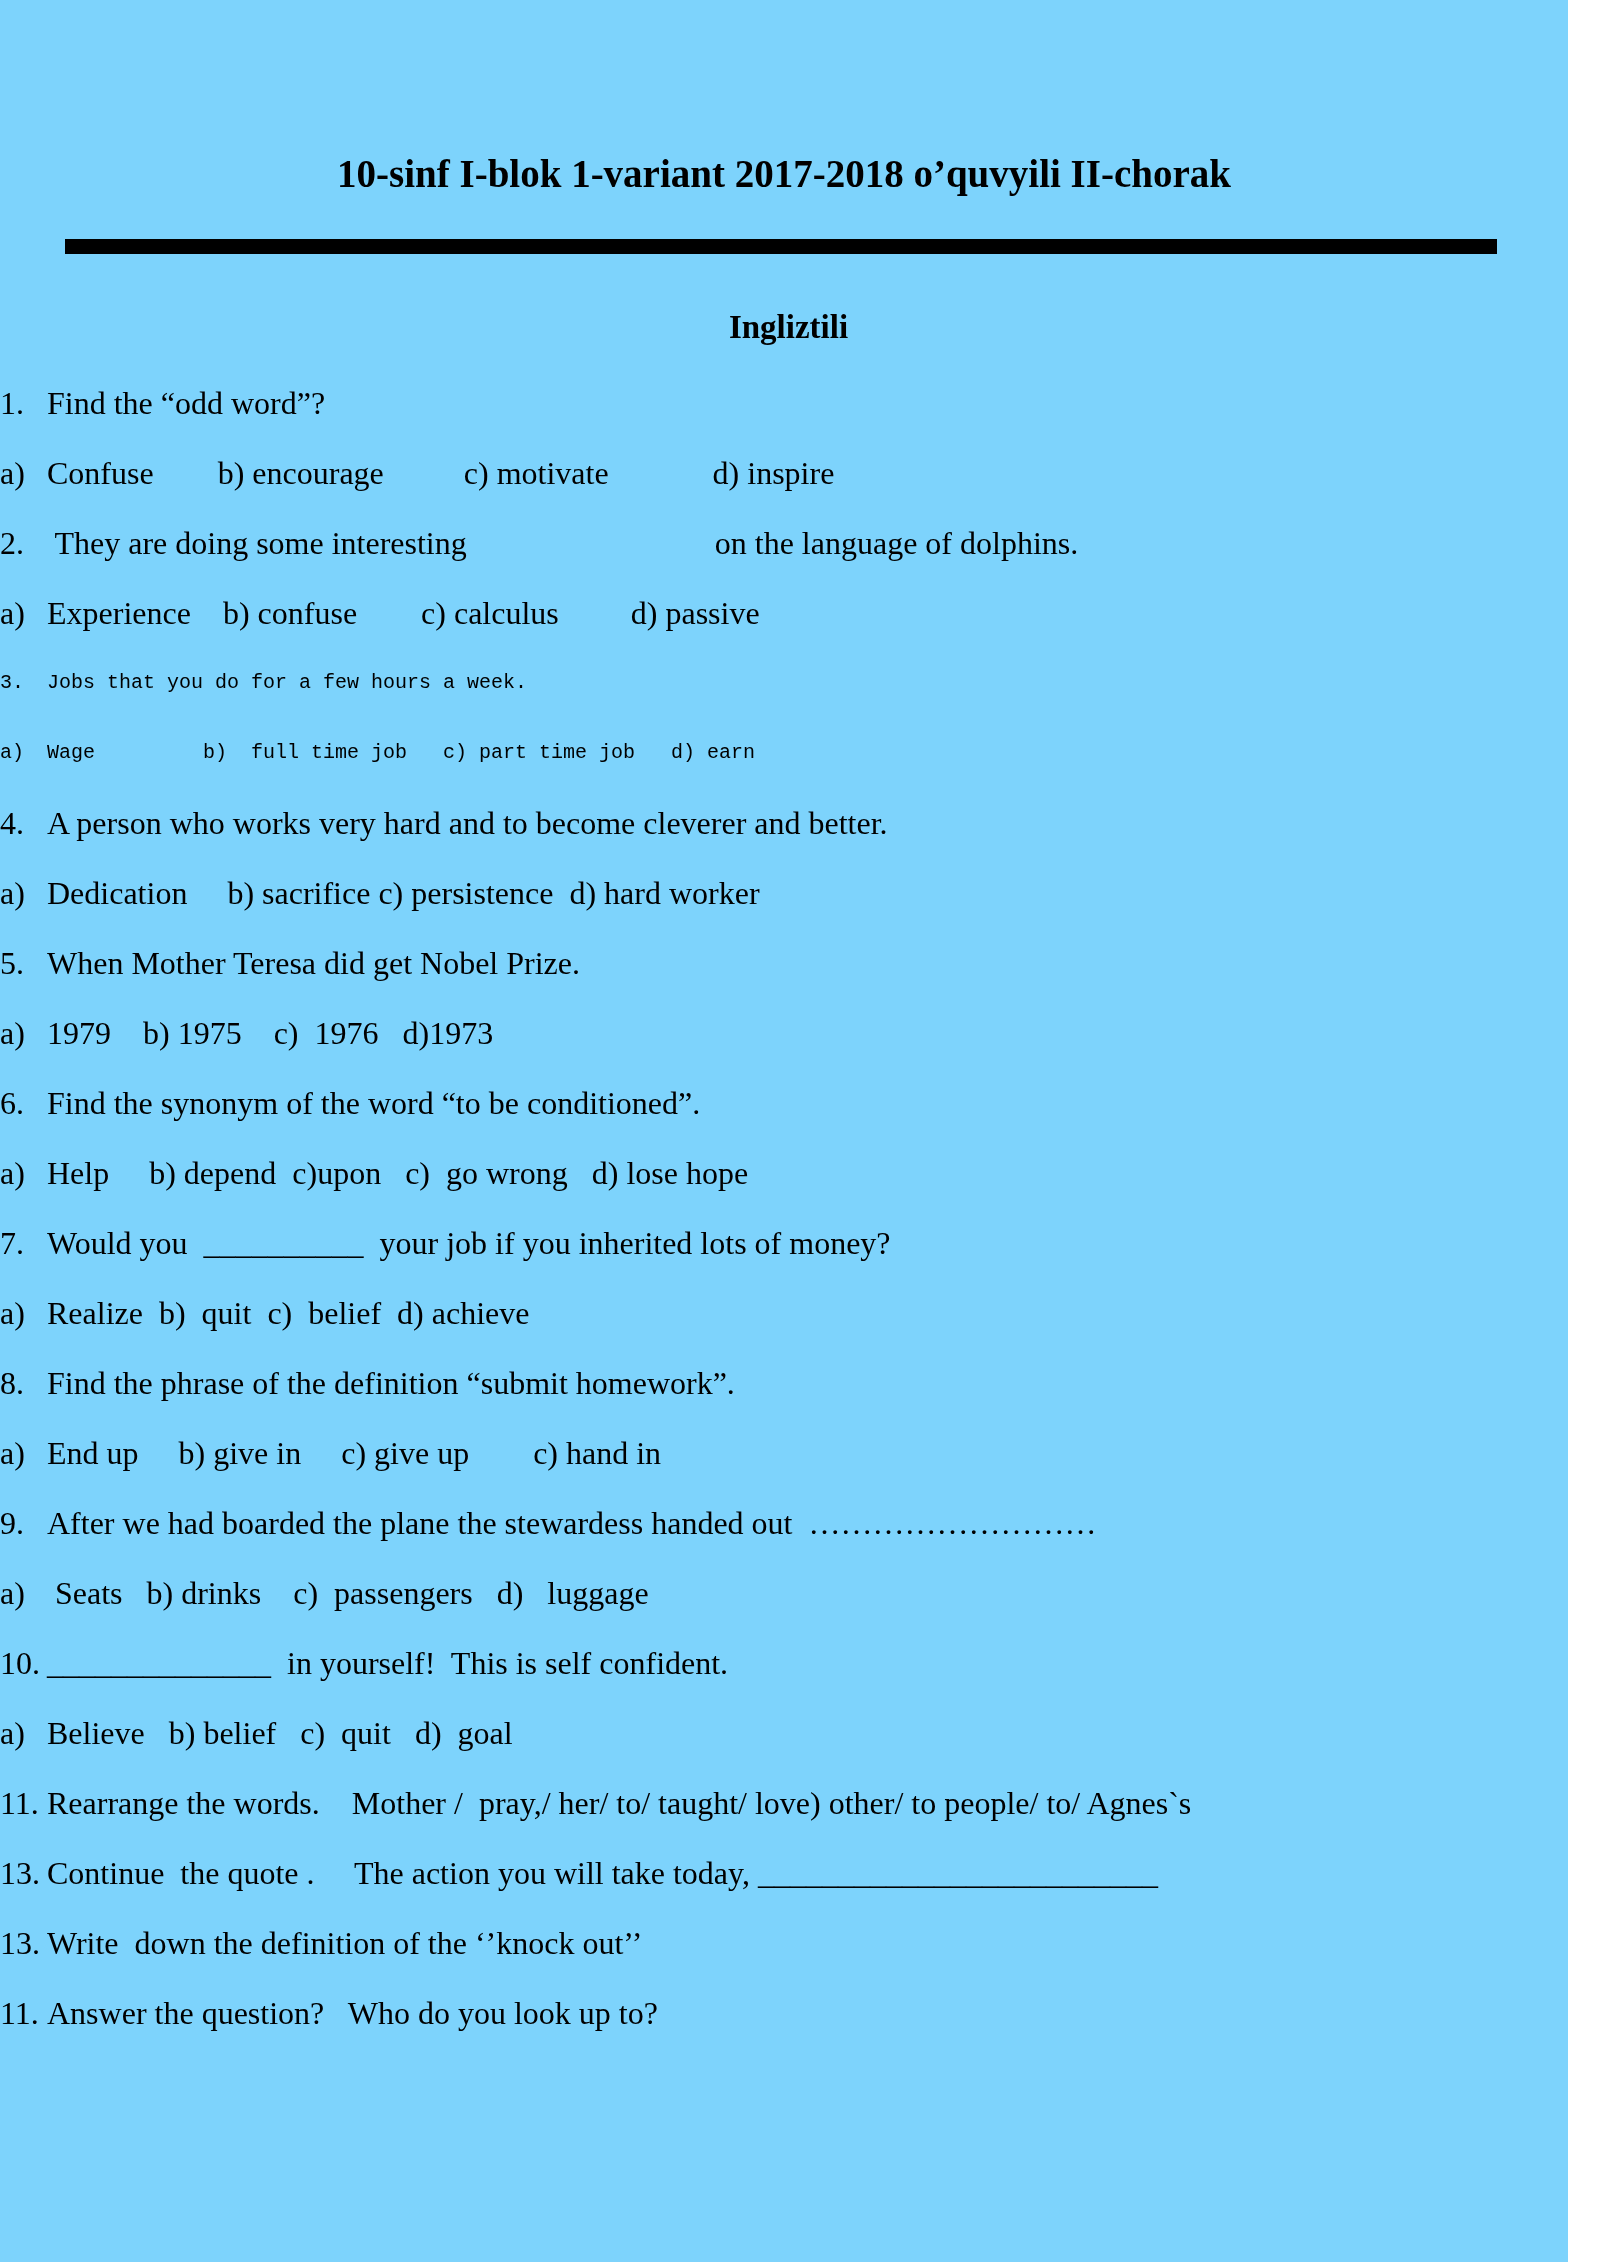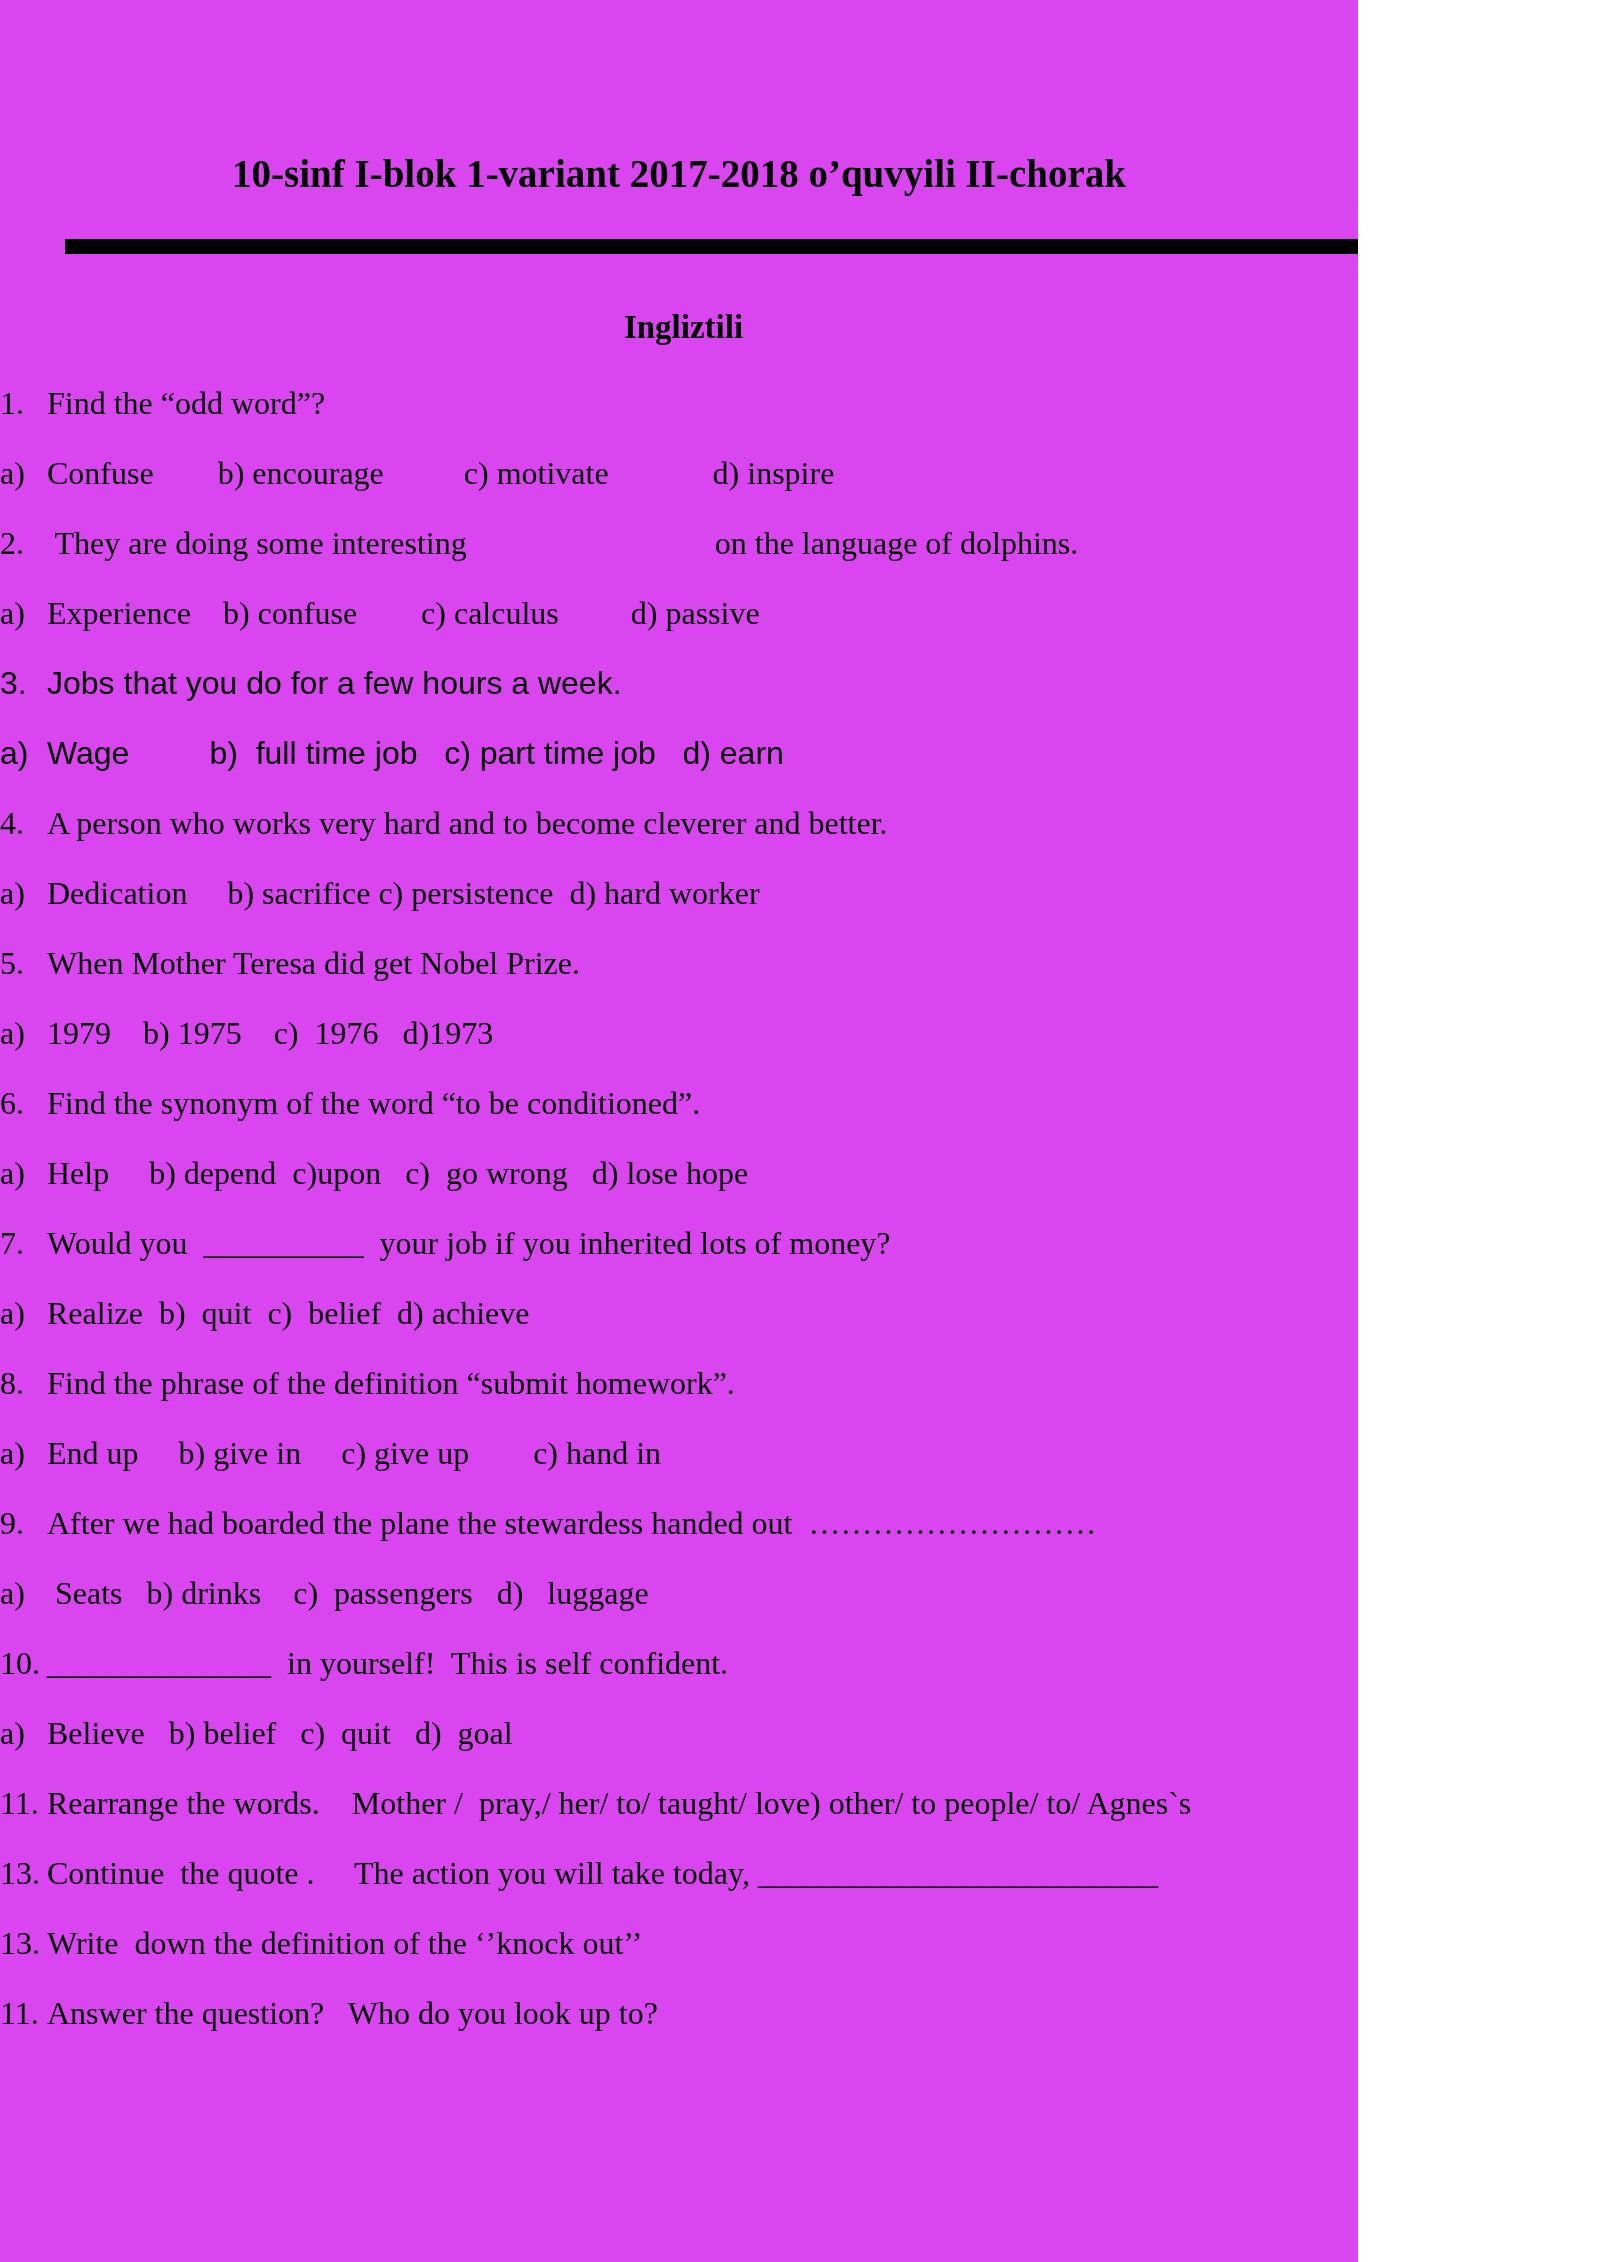--- a/index.html
+++ b/index.html
@@ -1,20 +1,20 @@
 <!DOCTYPE html>
 <html><head>
 <meta charset="utf-8">
 <style>
   html, body { margin: 0; padding: 0; background: #ffffff; }
   .page {
     position: relative;
-    width: 1358px;
+    width: 1568px;
     height: 2262px;
-    background: #d946ef;
+    background: #7dd3fc;
     color: #000000;
     font-family: "Liberation Serif", serif;
     overflow: hidden;
   }
   .doc-title {
     margin: 0;
     padding-top: 150px;
     text-align: center;
     font-size: 39px;
     font-weight: bold;
@@ -38,22 +38,22 @@
   .lines {
     margin-top: 21px;
   }
   .line {
     height: 70px;
     line-height: 70px;
     font-size: 32px;
     white-space: pre;
   }
   .line.sans {
-    font-family: Liberation Sans, sans-serif;
-    font-size: 32px;
+    font-family: Liberation Mono, monospace;
+    font-size: 20px;
   }
   .num {
     display: inline-block;
     min-width: 47px;
   }
   .b { font-weight: bold; }
 </style>
 </head>
 <body>
 

